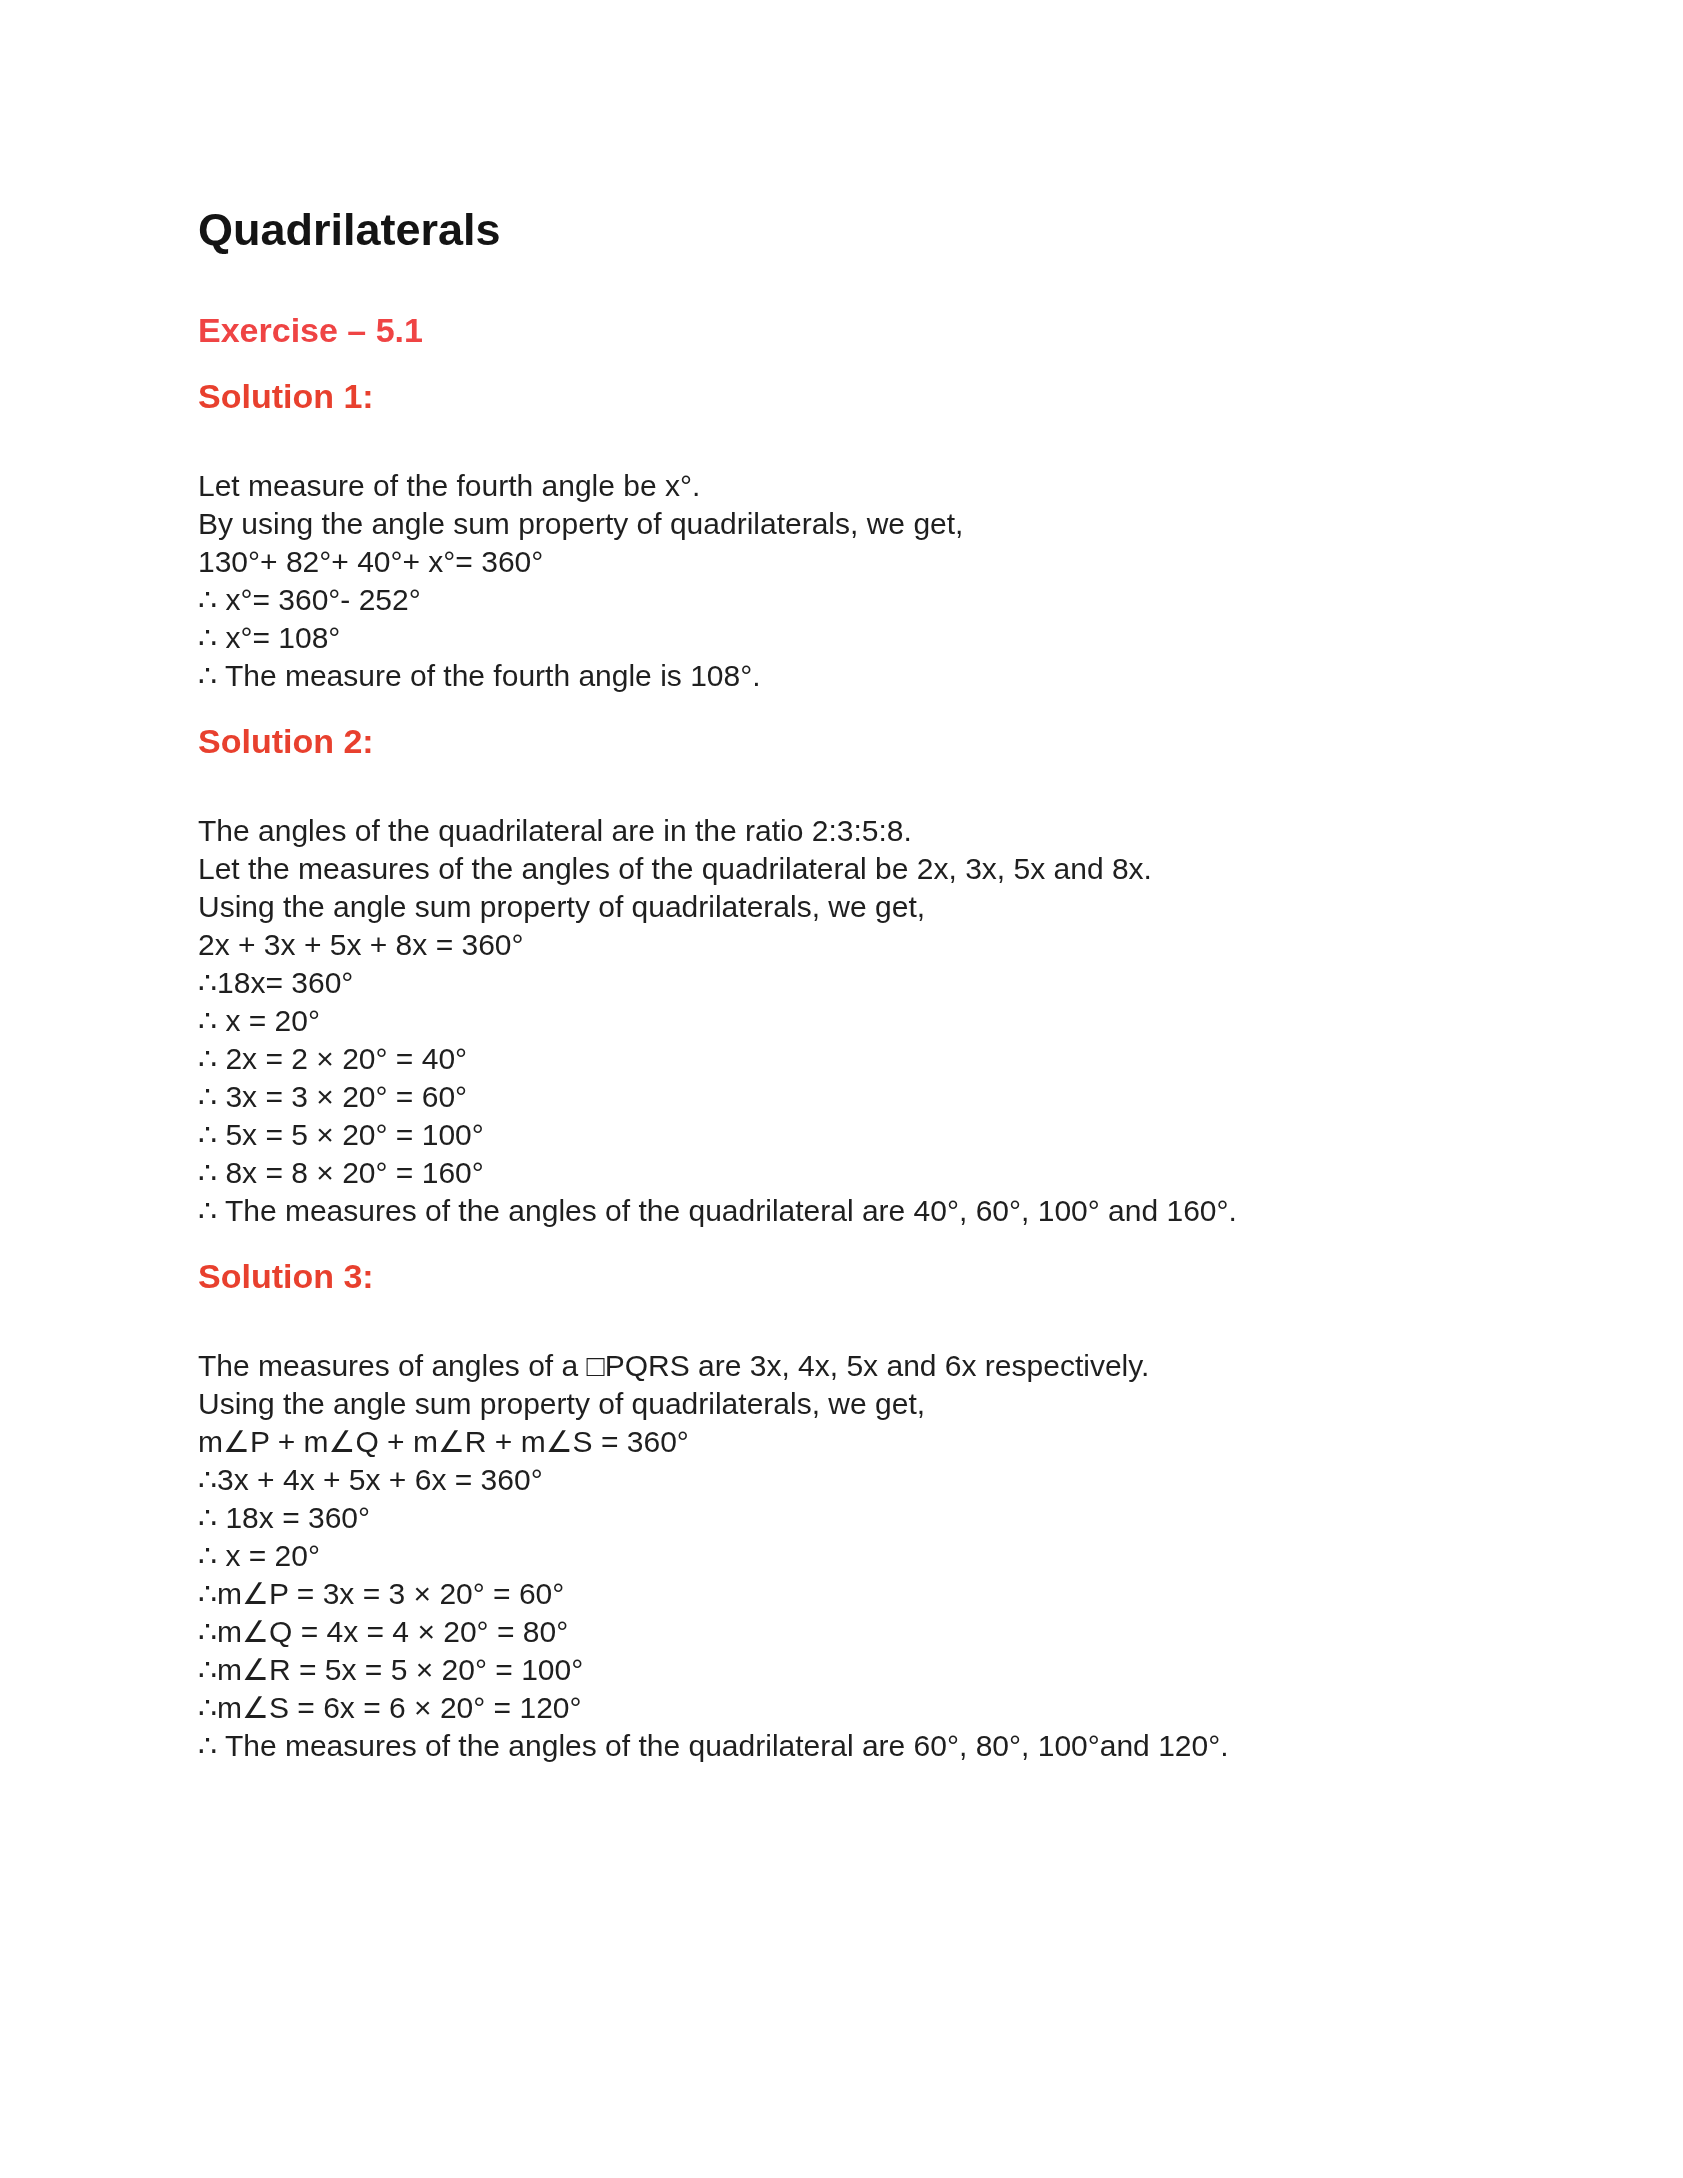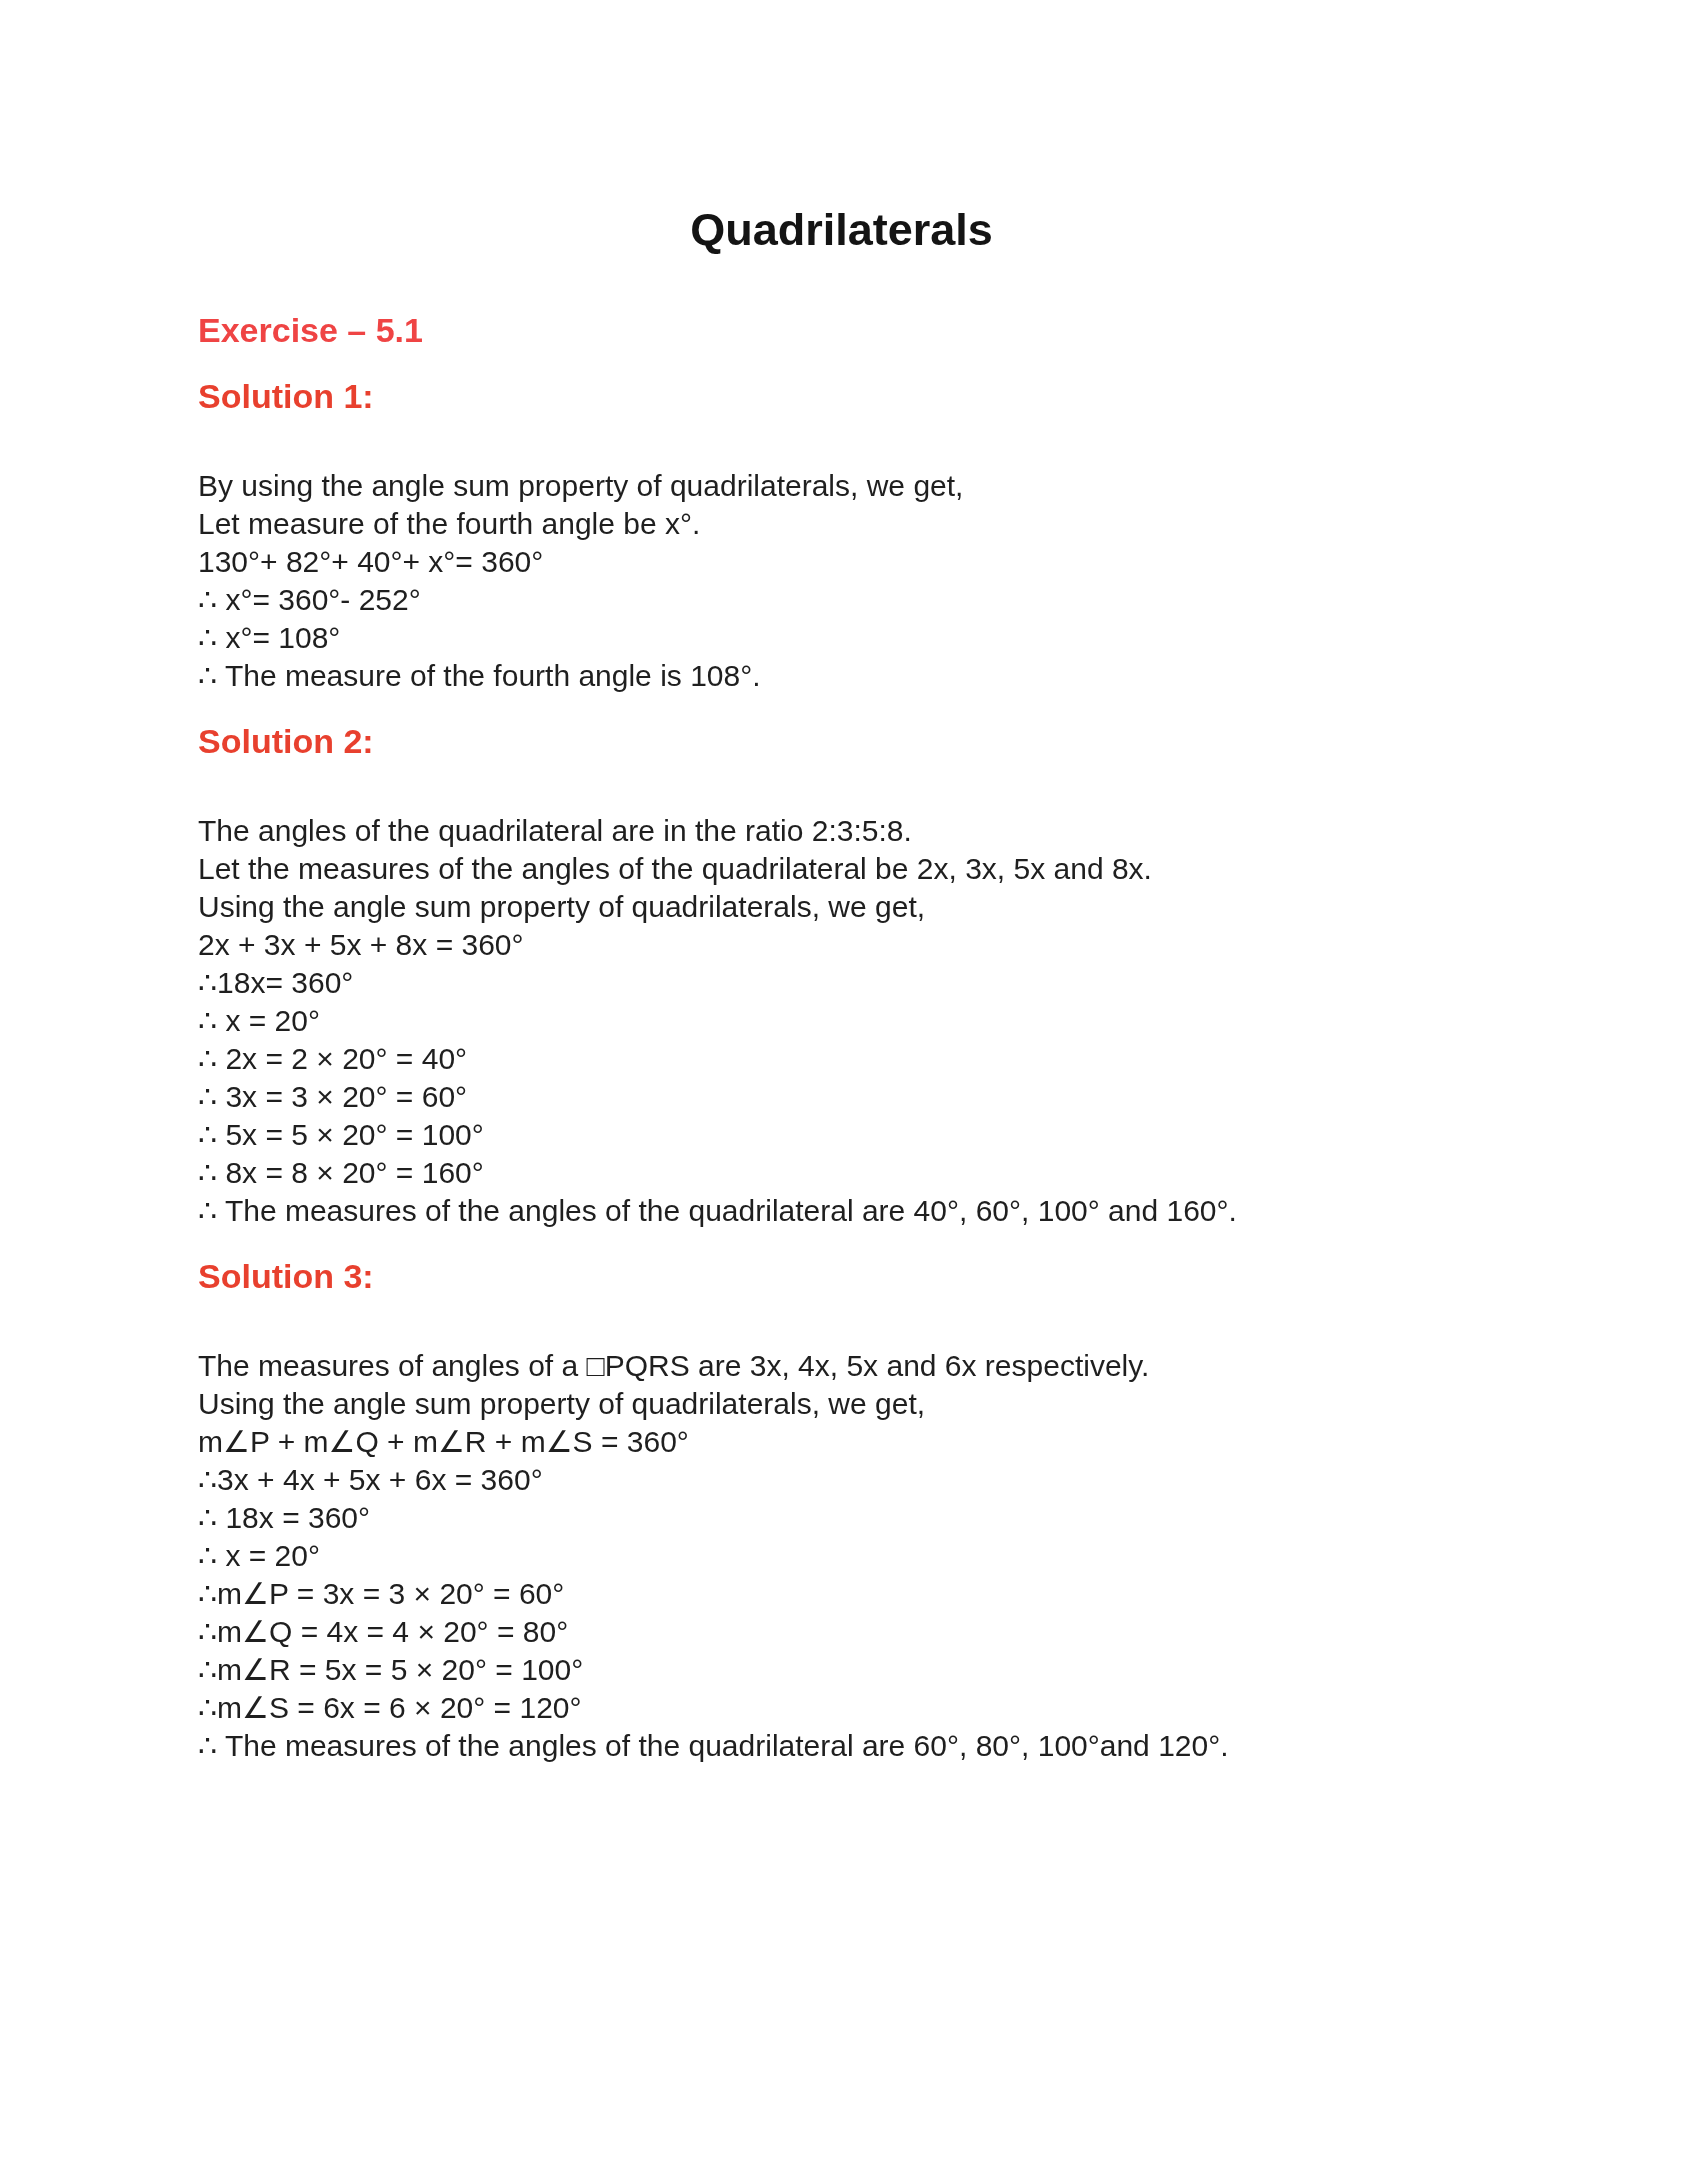--- a/index.html
+++ b/index.html
@@ -12,21 +12,20 @@
     width: 1683px;
     height: 2178px;
     background: #ffffff;
     font-family: "Liberation Sans", sans-serif;
     color: #1f1f1f;
     box-sizing: border-box;
     padding: 206px 198px 0 198px;
     overflow: hidden;
   }
   .doc-title {
-    text-align: center;
     font-size: 45px;
     line-height: 48px;
     font-weight: bold;
     color: #141414;
     letter-spacing: 0px;
   }
   .exercise-heading {
     margin-top: 56px;
     font-size: 34px;
     line-height: 40px;
@@ -55,22 +54,22 @@
 
 <div class="page">
 
   <div class="doc-title">Quadrilaterals</div>
 
   <div class="exercise-heading">Exercise – 5.1</div>
 
   <section>
     <div class="solution-heading">Solution 1:</div>
     <div class="solution-body">
+        <div class="line">Let measure of the fourth angle be x°.</div>
         <div class="line">By using the angle sum property of quadrilaterals, we get,</div>
-        <div class="line">Let measure of the fourth angle be x°.</div>
         <div class="line">130°+ 82°+ 40°+ x°= 360°</div>
         <div class="line">∴ x°= 360°- 252°</div>
         <div class="line">∴ x°= 108°</div>
         <div class="line">∴ The measure of the fourth angle is 108°.</div>
       </div>
   </section>
 
   <section>
     <div class="solution-heading">Solution 2:</div>
     <div class="solution-body">

